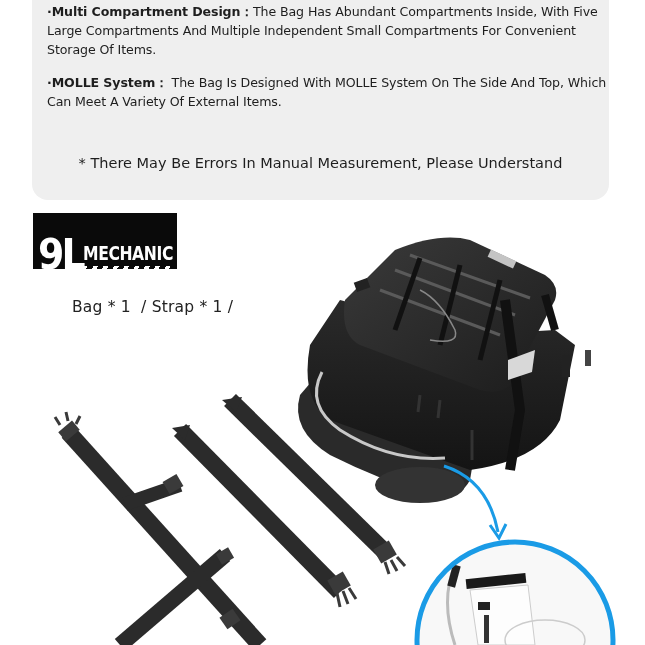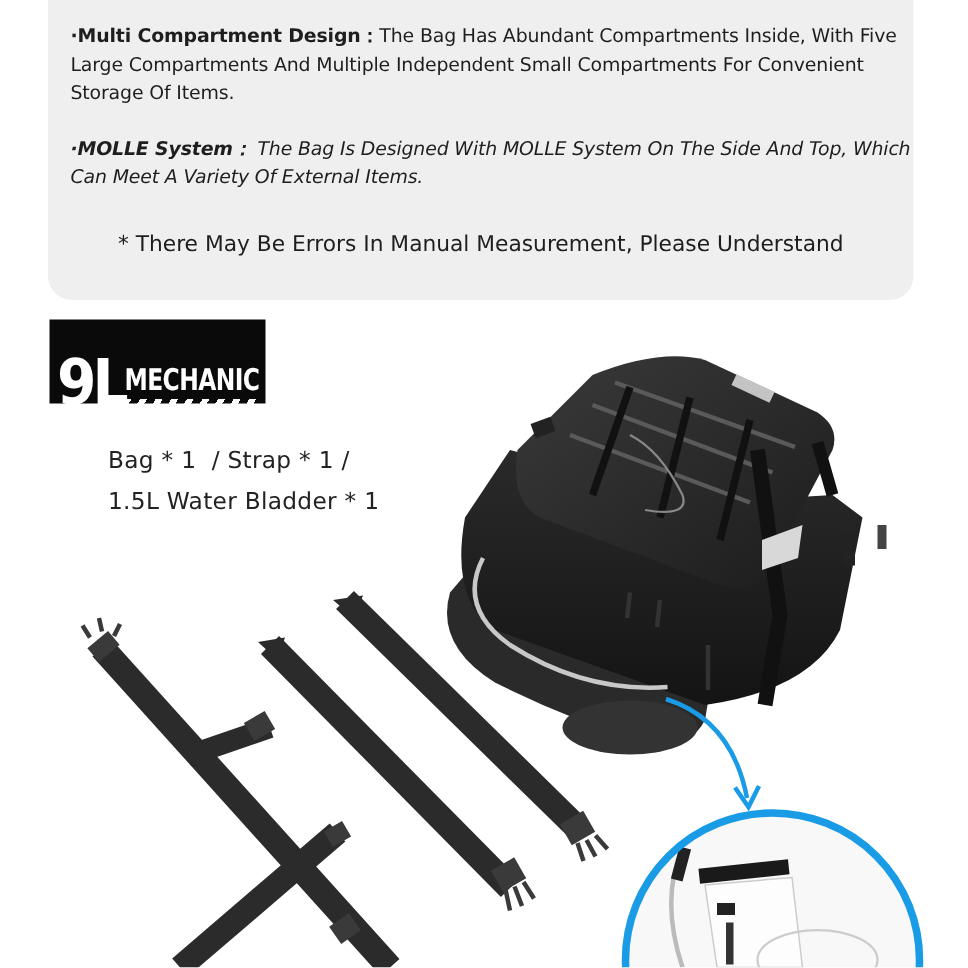--- a/index.html
+++ b/index.html
@@ -11,22 +11,22 @@
     }
     .panel {
       position: absolute; left: 32px; top: -20px; width: 577px; height: 220px;
       background: #efefef; border-radius: 0 0 16px 16px;
     }
     .feature {
       position: absolute; left: 47px; font-size: 12.6px; line-height: 19px;
       letter-spacing: -0.1px; color: #1e1e1e;
     }
     .feature b { font-weight: bold; }
-    .f1 { top: 2px; width: 560px; margin-top: 12px; }
-    .f2 { top: 89px; width: 560px; font-style: italic; }
+    .f1 { top: 2px; width: 560px; }
+    .f2 { top: 73px; width: 560px; }
     .disclaimer {
       position: absolute; left: 32px; width: 577px; top: 155px;
       text-align: center; font-size: 14.5px; color: #1e1e1e;
     }
     .logo {
       position: absolute; left: 33px; top: 213px; width: 144px; height: 56px;
       background: #0a0a0a;
     }
     .logo-9l {
       position: absolute; left: 5px; top: 18px; color: #fff;
@@ -66,21 +66,20 @@
 <div class="disclaimer">* There May Be Errors In Manual Measurement, Please Understand</div>
 
 <div class="logo">
   <span class="logo-9l">9L</span>
   <span class="logo-name">MECHANIC</span>
   <span class="logo-stripes"></span>
 </div>
 
 <div class="contents">
   <div>Bag * 1  / Strap * 1 /</div>
-  <div>1.5L Water Bladder * 1</div>
 </div>
 
 <svg class="illus" width="645" height="645" viewBox="0 0 645 645">
   <defs>
     <linearGradient id="bagTop" x1="0" y1="0" x2="1" y2="1">
       <stop offset="0" stop-color="#3a3a3a"></stop>
       <stop offset="1" stop-color="#1c1c1c"></stop>
     </linearGradient>
     <linearGradient id="bagSide" x1="0" y1="0" x2="0" y2="1">
       <stop offset="0" stop-color="#2a2a2a"></stop>

